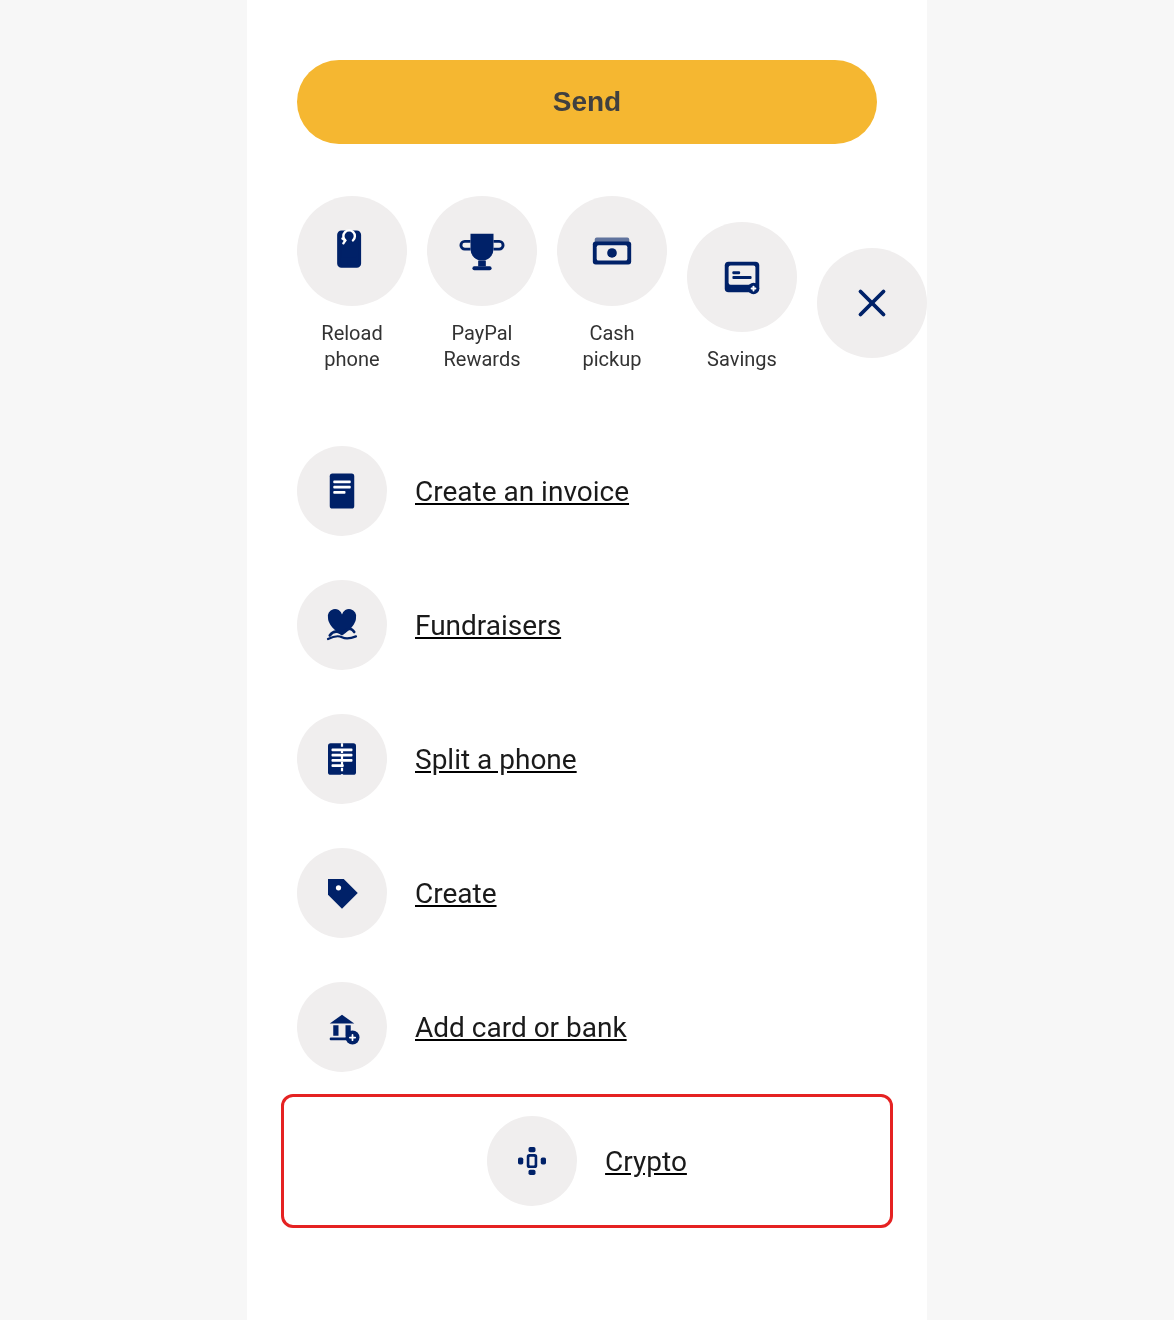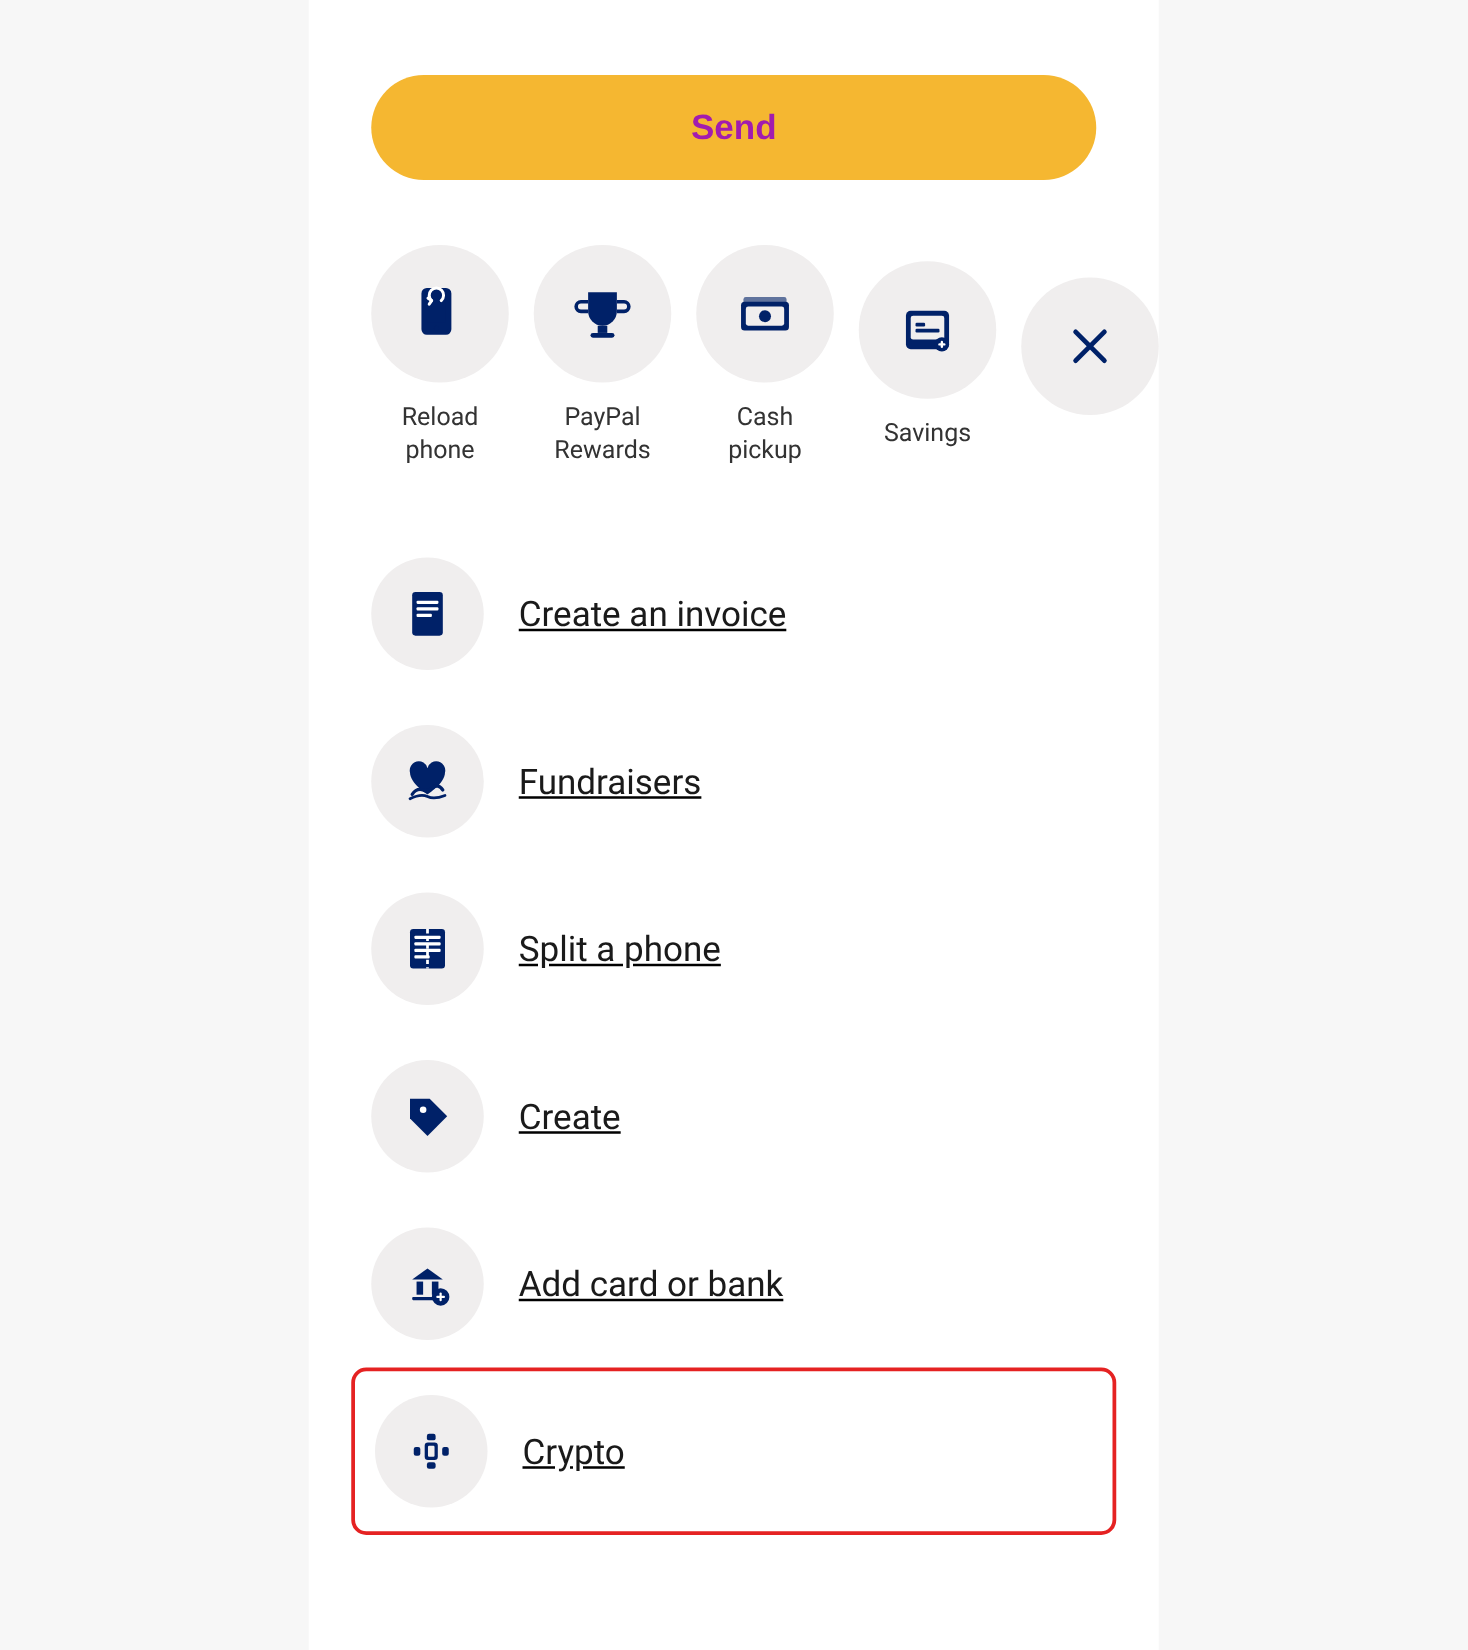--- a/index.html
+++ b/index.html
@@ -32,31 +32,31 @@
     }
 
     .action-btn {
       flex: 1;
       background: #f5b731;
       border: none;
       border-radius: 50px;
       padding: 26px 20px;
       font-size: 28px;
       font-weight: 700;
-      color: #a21caf;
+      color: #404040;
       cursor: pointer;
       text-align: center;
     }
 
     
     .quick-actions {
       display: flex;
       gap: 20px;
       margin-bottom: 52px;
-      align-items: center;
+      align-items: flex-end;
     }
 
     .quick-action-item {
       display: flex;
       flex-direction: column;
       align-items: center;
       cursor: pointer;
       width: 120px;
     }
 
@@ -98,20 +98,21 @@
       border-radius: 12px;
       position: relative;
       text-decoration: underline;
     }
 
     .list-item.highlighted {
       border: 3px solid #e52222;
       padding: 19px 16px;
       border-radius: 12px;
       margin: 0 -16px;
+      justify-content: center;
     }
 
     .list-icon-circle {
       width: 90px;
       height: 90px;
       border-radius: 50%;
       background: #f0eeee;
       display: flex;
       align-items: center;
       justify-content: center;

